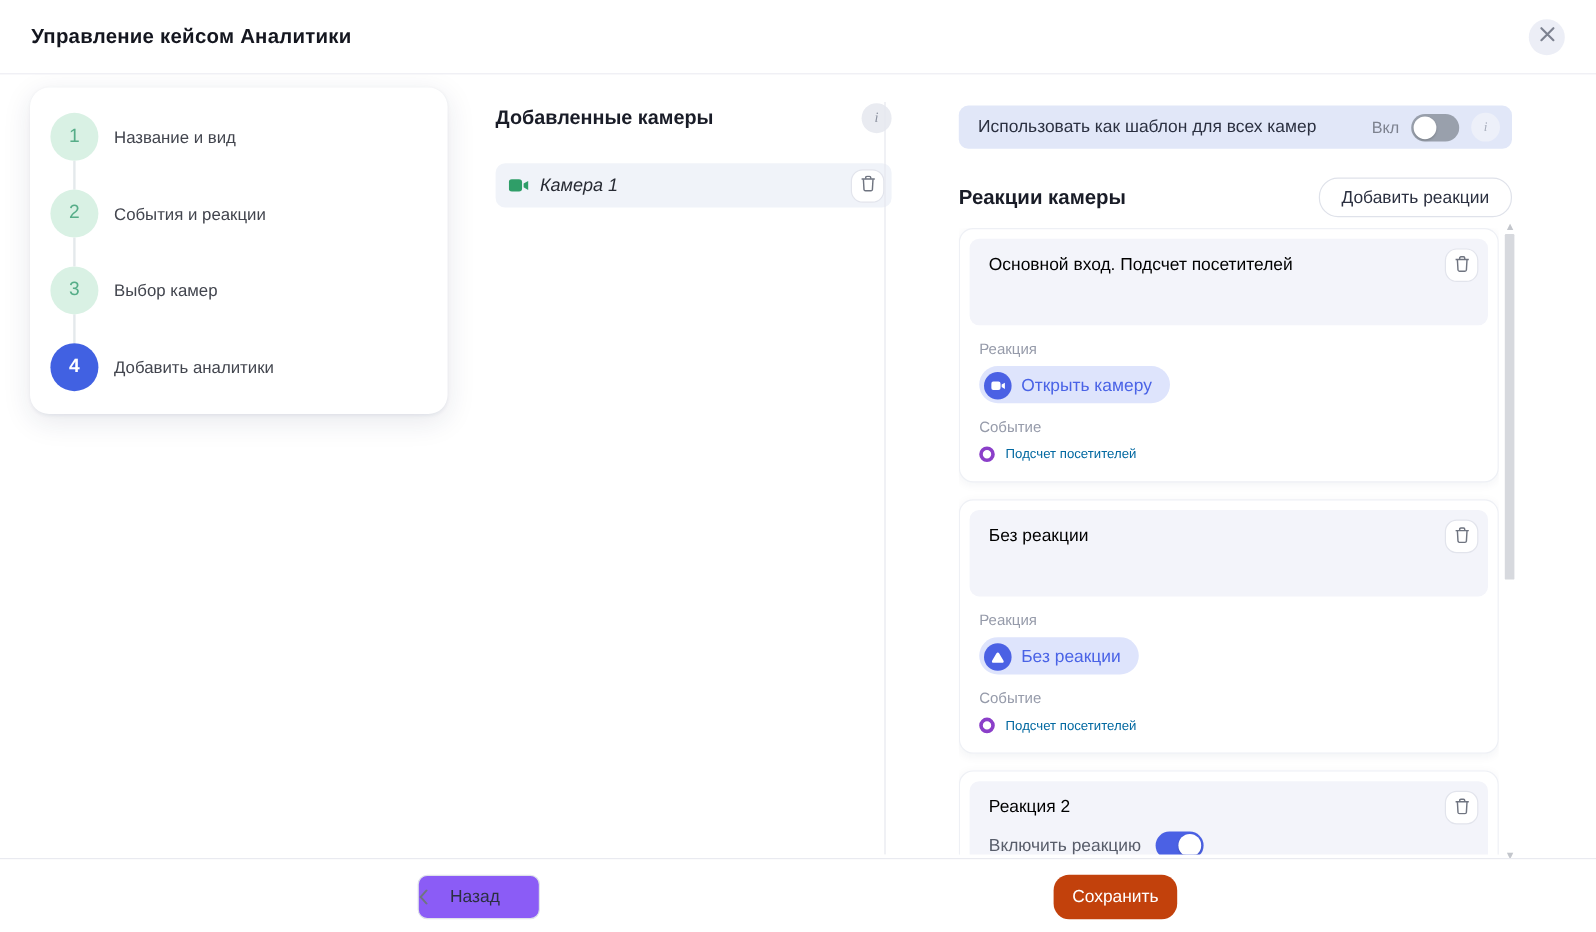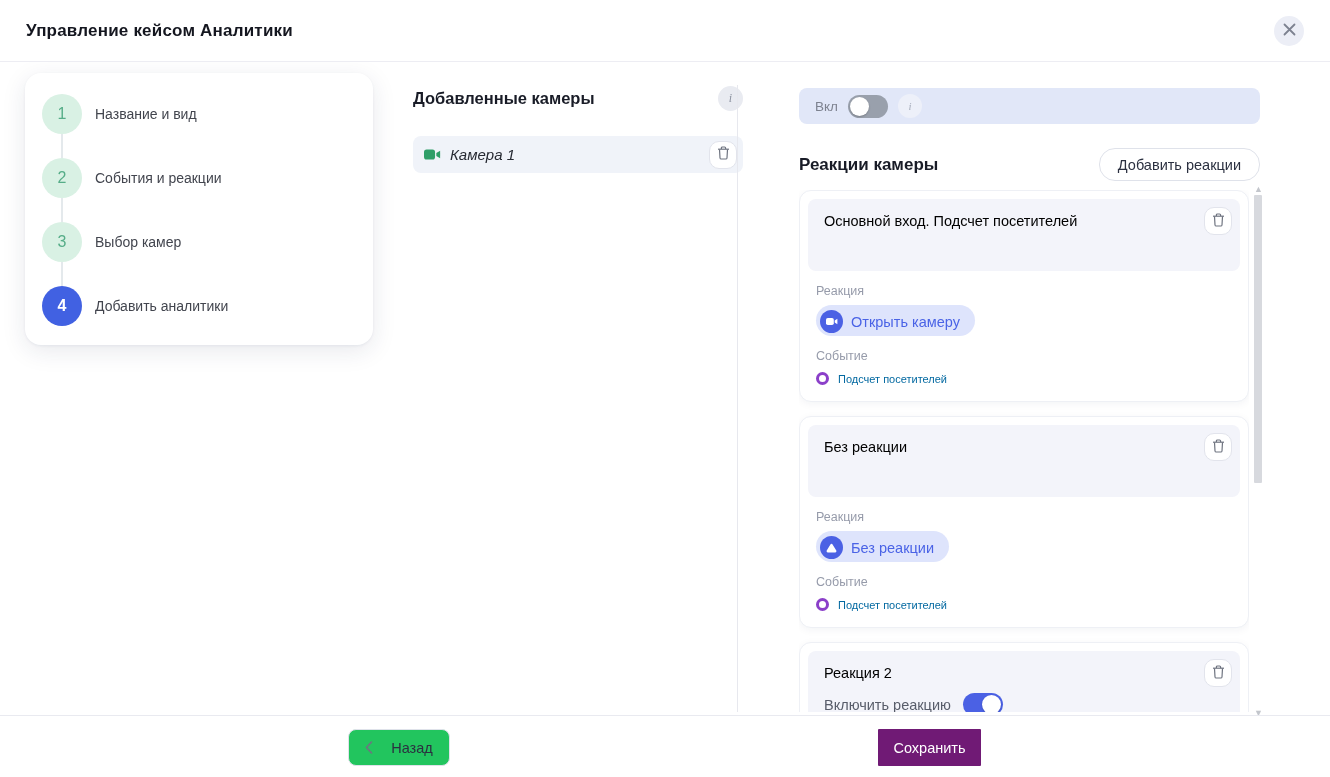--- a/index.html
+++ b/index.html
@@ -123,28 +123,28 @@
   .sb-arrow { position:absolute; left:1px; width:8px; color:#c3c6cc; font-size:9px; line-height:8px; text-align:center; }
   .sb-arrow.up { top:0; }
   .sb-arrow.down { bottom:0; }
   
   .app-footer {
     position:absolute; left:0; bottom:0; width:1330px; height:62px;
     background:#ffffff; border-top:1px solid #e9eaf0; z-index:6;
   }
   .back-btn {
     position:absolute; left:348px; top:13px; height:37px; width:102px;
-    background:#22c55e; border:1px solid #dfe2ea; border-radius:8px;
-    display:flex; align-items:center; justify-content:center; gap:18px;
+    background:#8b5cf6; border:1px solid #dfe2ea; border-radius:8px;
+    display:flex; align-items:center; gap:18px;
     font-size:14.5px; color:#2b3040; cursor:pointer; font-family:"Liberation Sans",sans-serif;
   }
   .back-btn .chev { color:#6f7480; display:flex; }
   .save-btn {
     position:absolute; left:878px; top:13px; height:37px; width:103px;
-    background:#701a75; border:none; border-radius:1px;
+    background:#c2410c; border:none; border-radius:13px;
     font-size:14.5px; color:#ffffff; cursor:pointer; font-family:"Liberation Sans",sans-serif;
   }
 </style>
 </head>
 <body>
 
 <div class="app-header">
   <div class="app-title">Управление кейсом Аналитики</div>
   <button class="close-btn">
     <span>
@@ -199,20 +199,21 @@
           </svg>
       </span>
     </button>
   </div>
 </div>
 
 <div class="v-divider"></div>
 
 <div class="right-col">
   <div class="tpl-banner">
+    <span class="tpl-label">Использовать как шаблон для всех камер</span>
     <span class="tpl-state">Вкл</span>
     <button class="toggle off">
         <span class="knob"></span>
       </button>
     <button class="tpl-info">i</button>
   </div>
   <div class="reactions-head">
     <div class="reactions-title">Реакции камеры</div>
     <button class="add-reaction-btn">Добавить реакции</button>
   </div>

